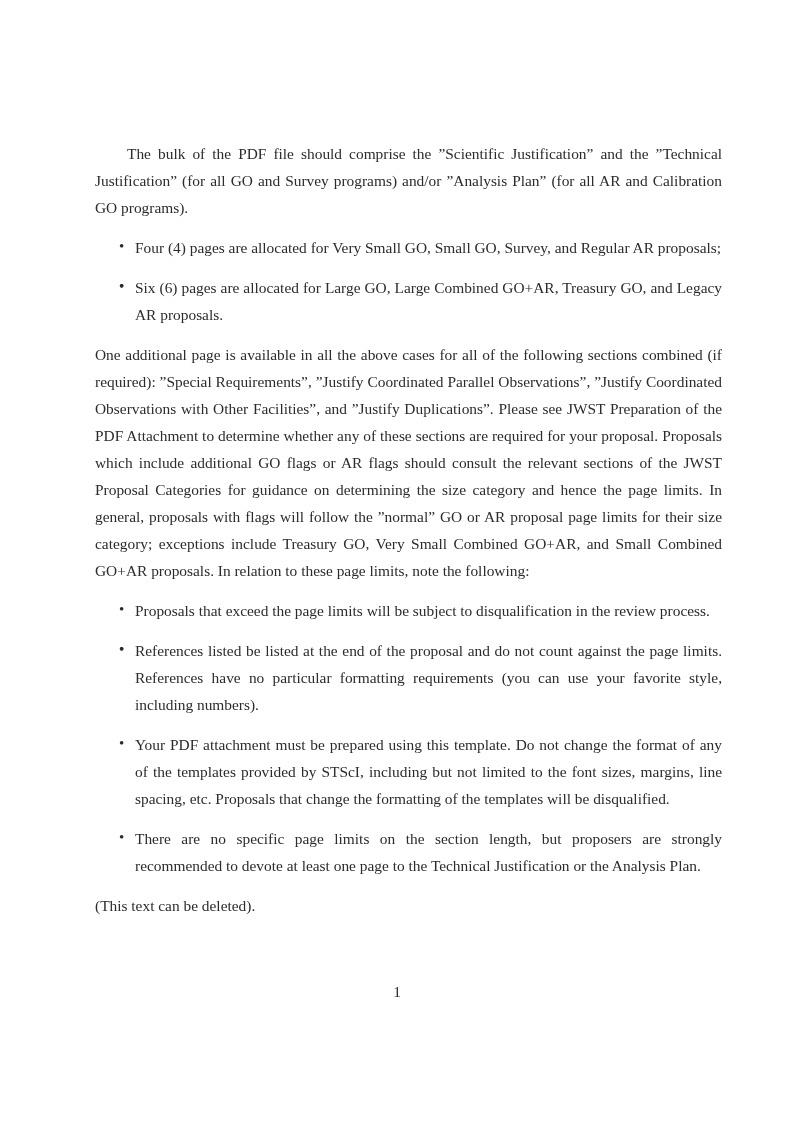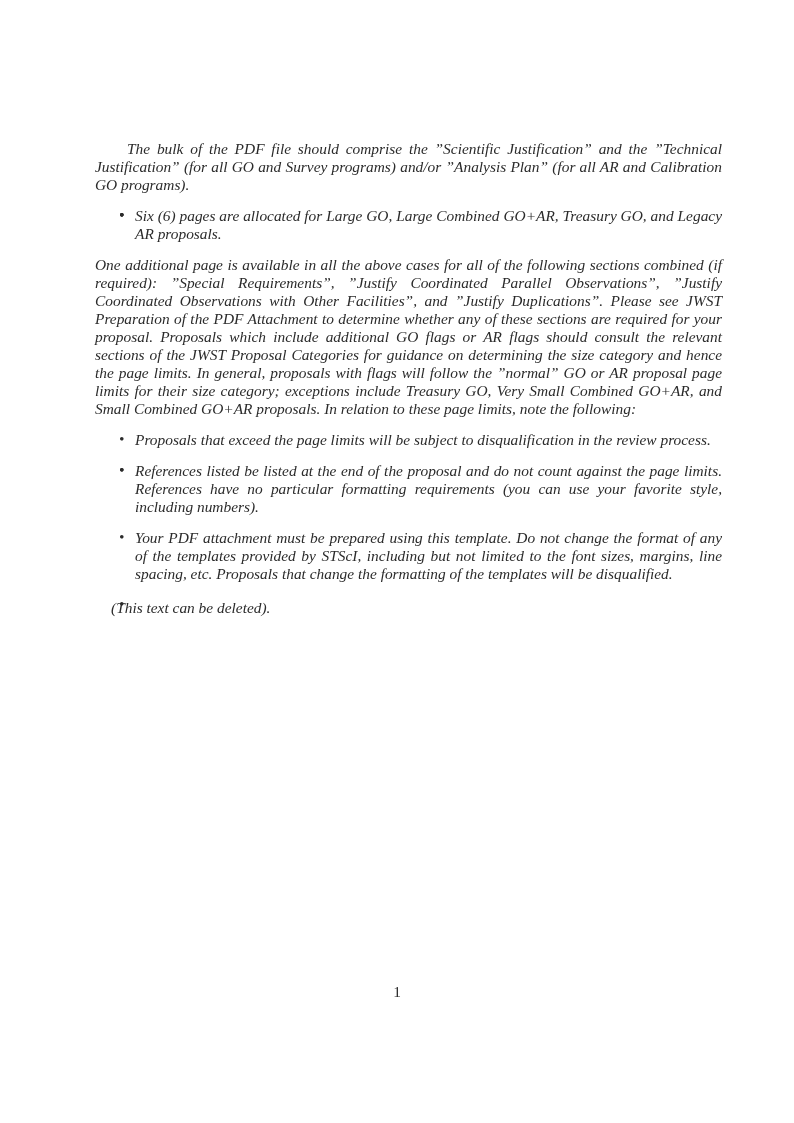--- a/index.html
+++ b/index.html
@@ -15,23 +15,22 @@
     font-family: "Liberation Serif", "DejaVu Serif", serif;
     color: #2b2b2b;
     overflow: hidden;
   }
   .content {
     position: absolute;
     left: 95px;
     top: 140px;
     width: 627px;
     font-size: 15.4px;
-    line-height: 18px;
+    line-height: 27px;
     text-align: justify;
-    font-style: italic;
   }
   p.para {
     margin: 0 0 13px 0;
   }
   p.para.indent {
     text-indent: 32px;
   }
   ul.doc-list {
     list-style: none;
     margin: 0 0 13px 0;
@@ -45,21 +44,21 @@
   ul.doc-list li:last-child {
     margin-bottom: 0;
   }
   ul.doc-list li .bullet {
     position: absolute;
     left: 24px;
     top: -1px;
     font-size: 15px;
   }
   p.closing {
-    margin: 16px;
+    margin: 0;
   }
   .page-number {
     position: absolute;
     left: 0;
     top: 983px;
     width: 794px;
     text-align: center;
     font-size: 15.4px;
     color: #2b2b2b;
   }
@@ -68,20 +67,21 @@
 <body>
 
 <div class="page">
   <div class="content">
 
     <p class="para indent">The bulk of the PDF file should comprise the ”Scientific Justification” and the ”Technical Justification” (for all GO and Survey programs) and/or ”Analysis Plan” (for all AR and Calibration GO programs).</p>
 
     <ul class="doc-list">
       <li>
         <span class="bullet">•</span>
+        <span>Four (4) pages are allocated for Very Small GO, Small GO, Survey, and Regular AR proposals;</span>
       </li>
       <li>
         <span class="bullet">•</span>
       </li>
       <li>
         <span class="bullet">•</span>
         <span>Six (6) pages are allocated for Large GO, Large Combined GO+AR, Treasury GO, and Legacy AR proposals.</span>
       </li>
     </ul>
 
@@ -98,20 +98,21 @@
       <li>
         <span class="bullet">•</span>
         <span>References listed be listed at the end of the proposal and do not count against the page limits. References have no particular formatting requirements (you can use your favorite style, including numbers).</span>
       </li>
       <li>
         <span class="bullet">•</span>
         <span>Your PDF attachment must be prepared using this template. Do not change the format of any of the templates provided by STScI, including but not limited to the font sizes, margins, line spacing, etc. Proposals that change the formatting of the templates will be disqualified.</span>
       </li>
       <li>
         <span class="bullet">•</span>
+        <span>There are no specific page limits on the section length, but proposers are strongly recommended to devote at least one page to the Technical Justification or the Analysis Plan.</span>
       </li>
     </ul>
 
     <p class="para closing">(This text can be deleted).</p>
   </div>
 
   <div class="page-number">1</div>
 </div>
 
 </body></html>

